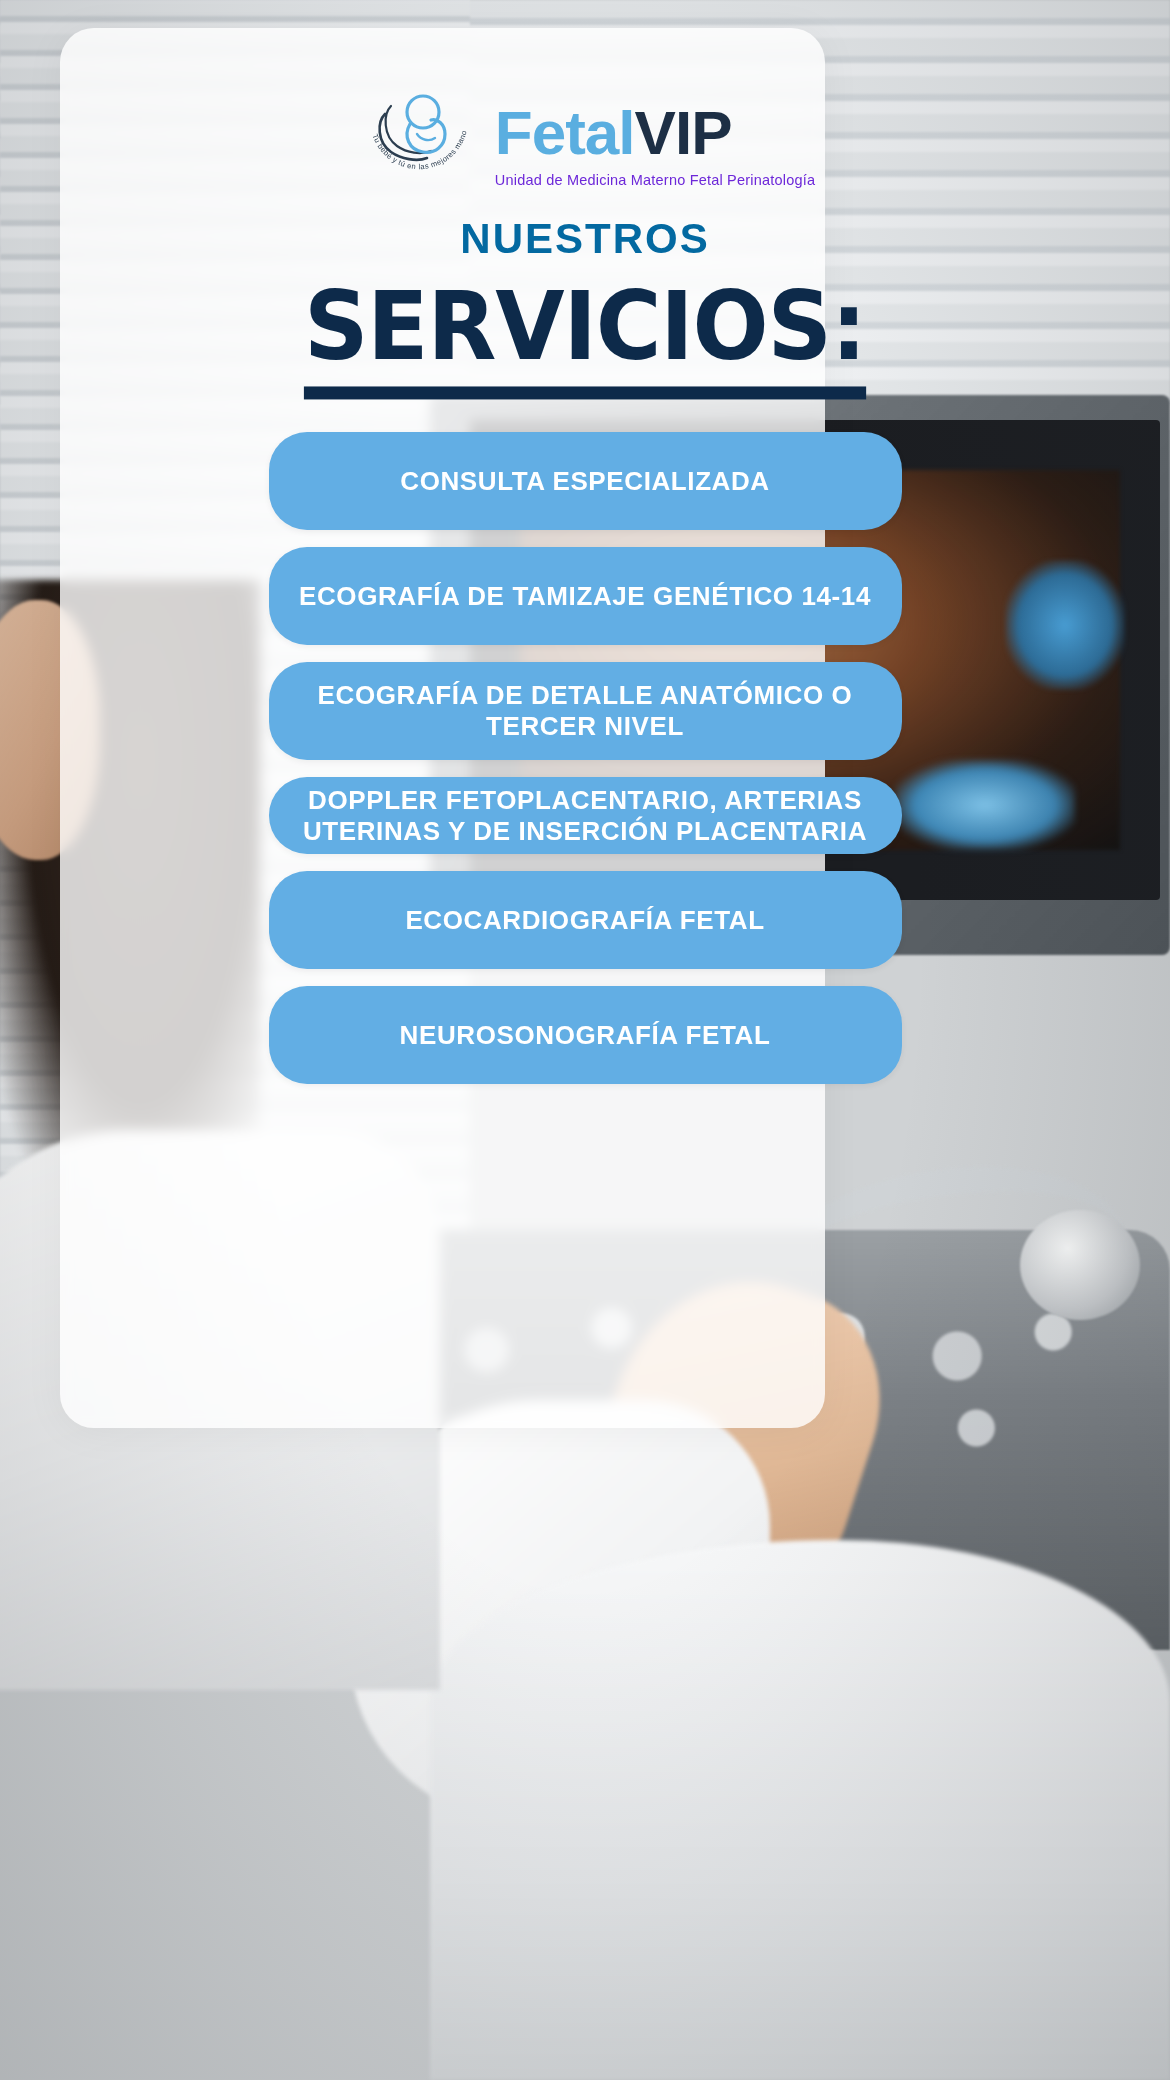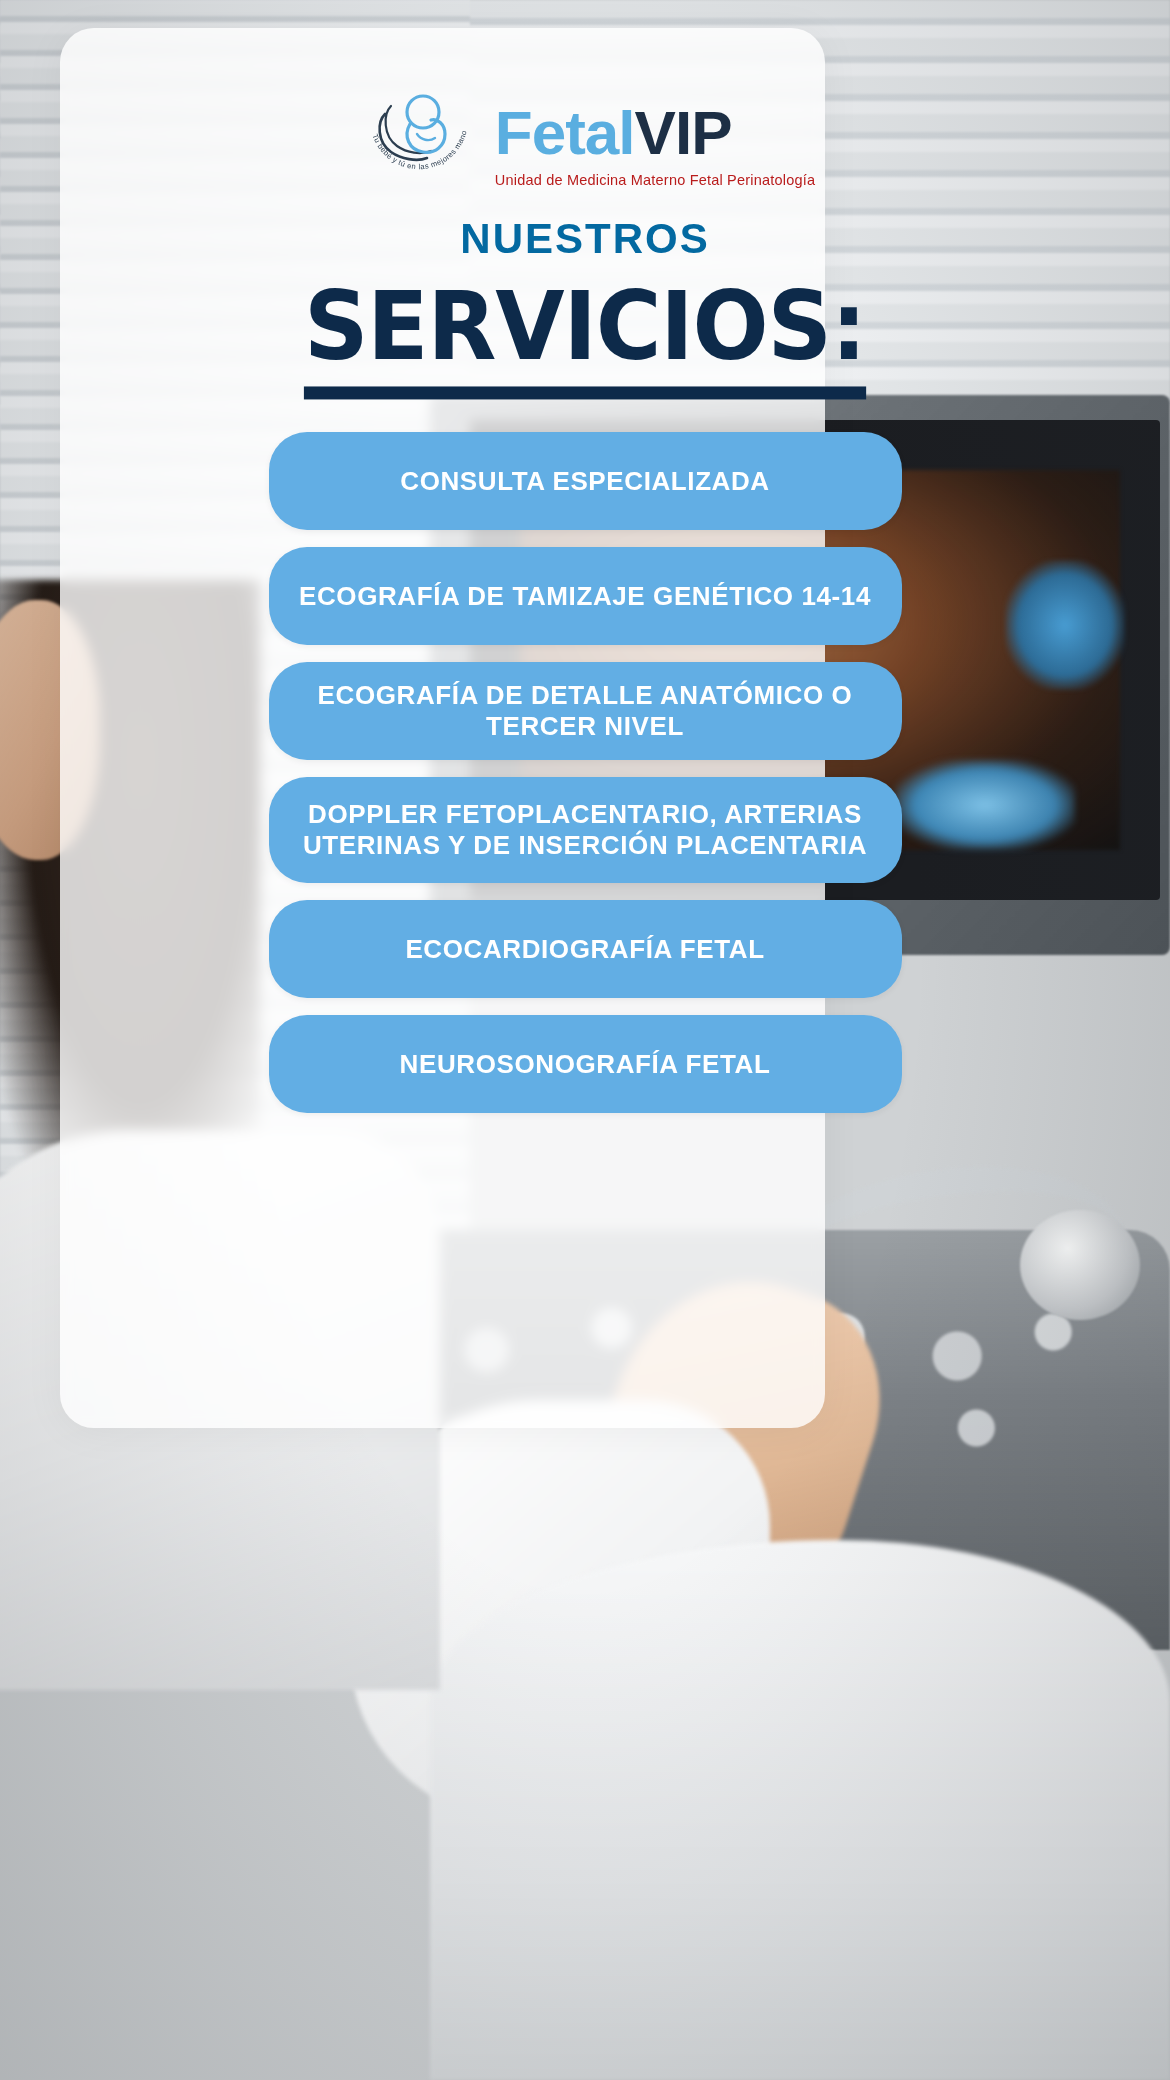--- a/index.html
+++ b/index.html
@@ -229,21 +229,21 @@
     font-size: 62px;
     line-height: 62px;
     font-weight: 700;
     letter-spacing: -1px;
     color: #1d2f45;
     margin-top: 36px;
   }
   .logo-word .blue { color: #5aaee0; }
   .logo-sub {
     font-size: 14.5px;
-    color: #b91c1c;
+    color: #6d28d9;
     letter-spacing: 0.2px;
     margin-top: 8px;
     white-space: nowrap;
   }
 
   
   .heading-small {
     position: absolute;
     top: 215px;
     left: 0; right: 0;
@@ -293,21 +293,21 @@
     font-weight: 700;
     font-size: 26px;
     letter-spacing: 0.6px;
     line-height: 1.18;
     padding: 0 26px;
     box-shadow: 0 2px 6px rgba(0,0,0,0.06);
   }
   .pill.w1 { width: 633px; height: 98px; }
   .pill.w2 { width: 633px; height: 98px; }
   .pill.w3 { width: 633px; height: 98px; }
-  .pill.w4 { width: 633px; height: 106px; }
+  .pill.w4 { width: 633px; height: 77px; }
   .pill.w5 { width: 633px; height: 98px; }
   .pill.w6 { width: 633px; height: 98px; }
   .pill.w7 { width: 633px; height: 98px; }
 </style>
 </head>
 <body>
 
 <div class="bg">
   <div class="bg-blinds-right"></div>
   <div class="bg-blinds"></div>

